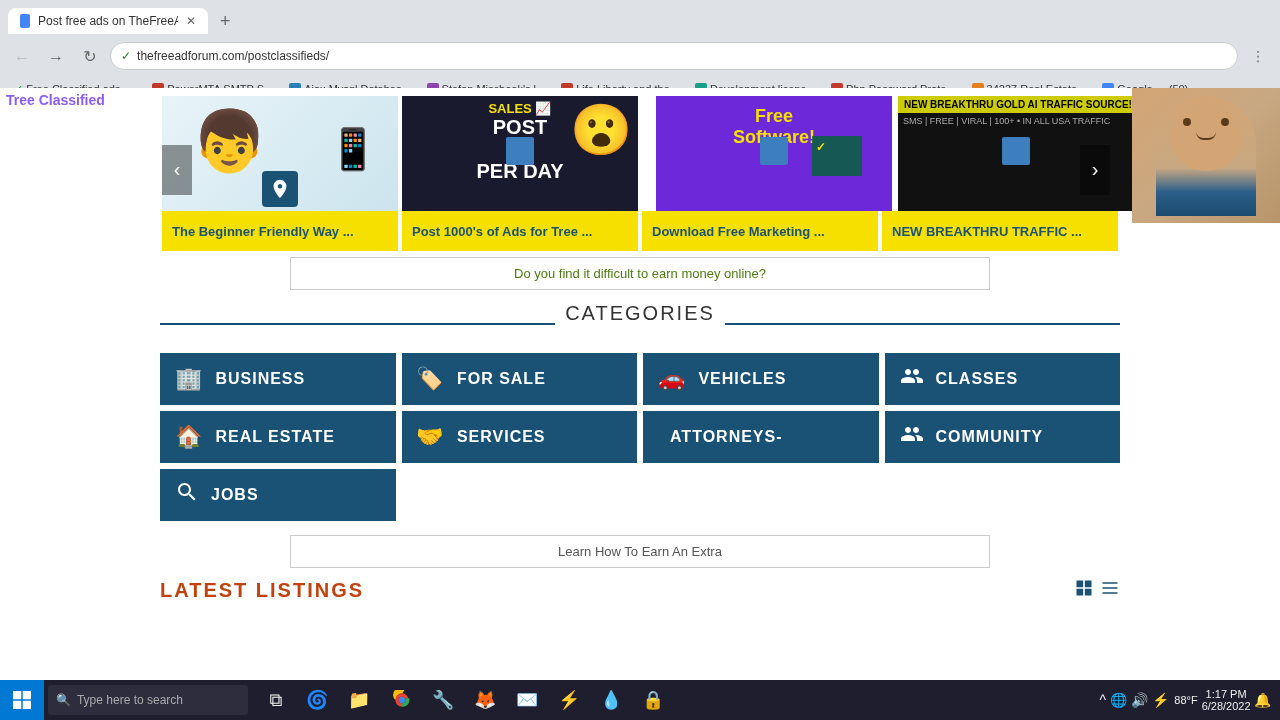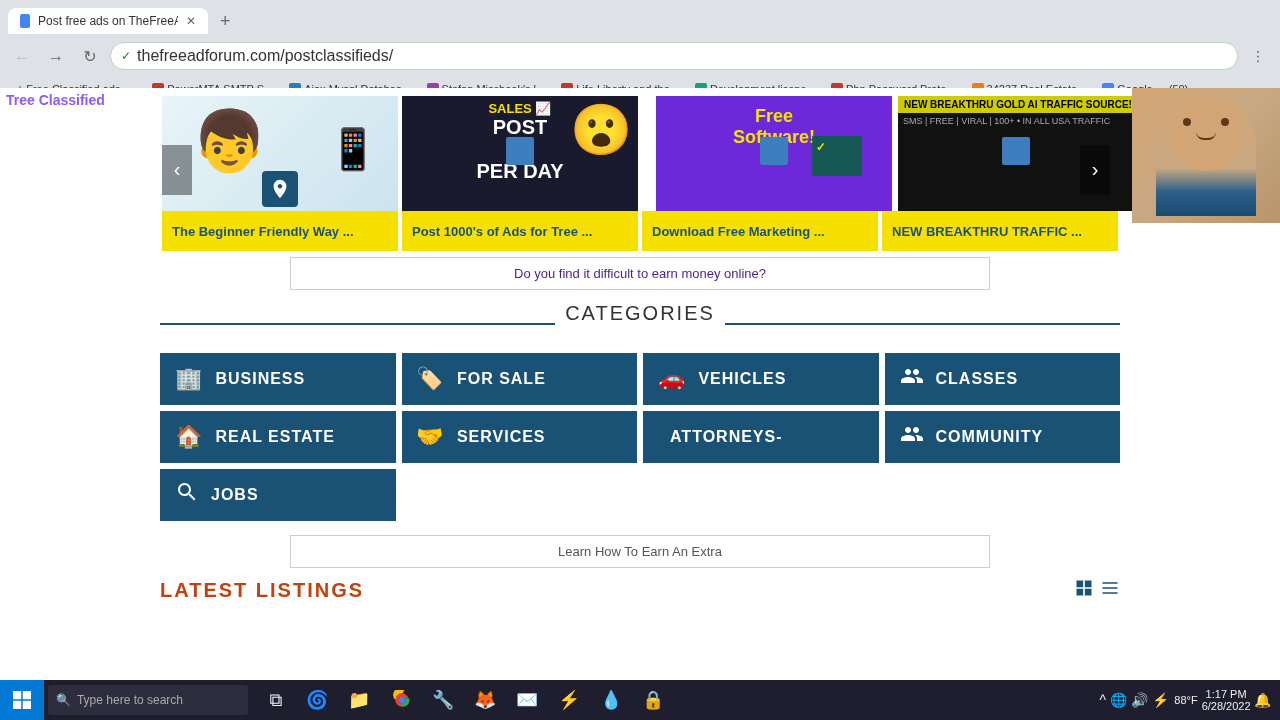--- a/index.html
+++ b/index.html
@@ -9,21 +9,21 @@
     .browser-chrome { background: #dee1e6; height: 88px; }
     .browser-top { display: flex; align-items: center; padding: 6px 8px 0; height: 36px; background: #dee1e6; }
     .browser-tab { background: #fff; border-radius: 8px 8px 0 0; padding: 6px 12px; display: flex; align-items: center; gap: 8px; font-size: 12px; color: #333; max-width: 200px; }
     .browser-tab-icon { width: 14px; height: 14px; background: #4285f4; border-radius: 2px; display: inline-block; }
     .browser-tab-close { color: #666; font-size: 12px; cursor: pointer; }
     .browser-tab-new { background: transparent; padding: 6px 12px; font-size: 18px; color: #666; }
     .browser-nav { display: flex; align-items: center; padding: 4px 8px; gap: 6px; height: 40px; }
     .nav-btn { width: 28px; height: 28px; border-radius: 50%; background: transparent; border: none; cursor: pointer; display: flex; align-items: center; justify-content: center; color: #666; font-size: 16px; }
     .nav-btn.disabled { color: #bbb; cursor: default; }
     .address-bar { flex: 1; height: 28px; border-radius: 14px; background: #fff; border: 1px solid #ccc; display: flex; align-items: center; padding: 0 10px; font-size: 12px; color: #333; }
-    .address-bar-url { flex: 1; font-size: 16px; color: #333; }
+    .address-bar-url { flex: 1; font-size: 12px; color: #333; }
 
     
     .bookmarks-bar { display: flex; align-items: center; padding: 2px 8px; height: 26px; background: #dee1e6; gap: 4px; font-size: 11px; overflow: hidden; }
     .bookmark-item { display: flex; align-items: center; gap: 3px; padding: 2px 6px; border-radius: 3px; color: #333; cursor: pointer; white-space: nowrap; }
     .bookmark-favicon { width: 12px; height: 12px; background: #4285f4; border-radius: 2px; flex-shrink: 0; }
 
     
     .page { background: #fff; height: 632px; overflow: hidden; position: relative; }
 
     
@@ -31,21 +31,21 @@
     .carousel-prev, .carousel-next { position: absolute; top: 50%; transform: translateY(-50%); background: rgba(0,0,0,0.4); color: white; border: none; width: 30px; height: 50px; cursor: pointer; font-size: 20px; z-index: 10; display: flex; align-items: center; justify-content: center; }
     .carousel-prev { left: 162px; }
     .carousel-next { right: 170px; }
     .carousel-items { display: flex; gap: 4px; padding: 0 162px; overflow: hidden; }
     .carousel-item { flex: 1; min-width: 0; position: relative; }
     .carousel-img { width: 100%; height: 115px; object-fit: cover; background: #ccc; display: flex; align-items: center; justify-content: center; overflow: hidden; }
     .carousel-caption { background: #f5e000; padding: 8px 10px; font-size: 13px; font-weight: bold; color: #1a5276; min-height: 40px; display: flex; align-items: center; }
     .carousel-icon { position: absolute; bottom: 42px; left: 50%; transform: translateX(-50%); width: 36px; height: 36px; background: #1a5276; border-radius: 4px; display: flex; align-items: center; justify-content: center; color: white; font-size: 16px; }
 
     
-    .promo-bar { border: 1px solid #ccc; margin: 6px auto; max-width: 700px; text-align: center; padding: 8px; font-size: 13px; color: #4c1d95; }
+    .promo-bar { border: 1px solid #ccc; margin: 6px auto; max-width: 700px; text-align: center; padding: 8px; font-size: 13px; color: #4d7c0f; }
 
     
     .categories-section { padding: 6px 160px; }
     .categories-title { text-align: center; font-size: 20px; color: #333; margin-bottom: 28px; letter-spacing: 2px; display: flex; align-items: flex-end; gap: 10px; }
     .categories-title::before, .categories-title::after { content: ''; flex: 1; height: 2px; background: #1a5276; }
     .categories-grid { display: grid; grid-template-columns: repeat(4, 1fr); gap: 6px; }
     .category-btn { background: #1a5276; color: white; border: none; padding: 0 15px; height: 52px; display: flex; align-items: center; gap: 12px; cursor: pointer; font-size: 16px; font-weight: bold; letter-spacing: 1px; width: 100%; }
     .category-icon { font-size: 22px; flex-shrink: 0; }
     .category-span-full { grid-column: 1; }
 

